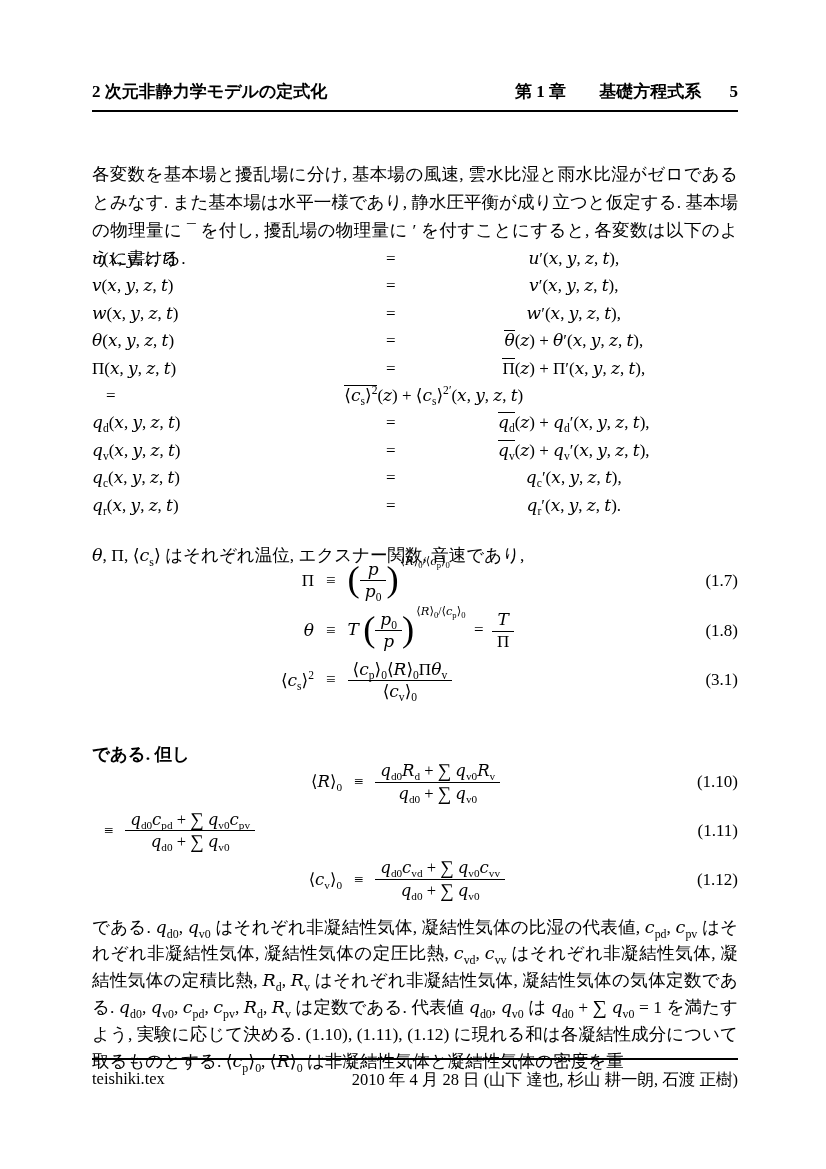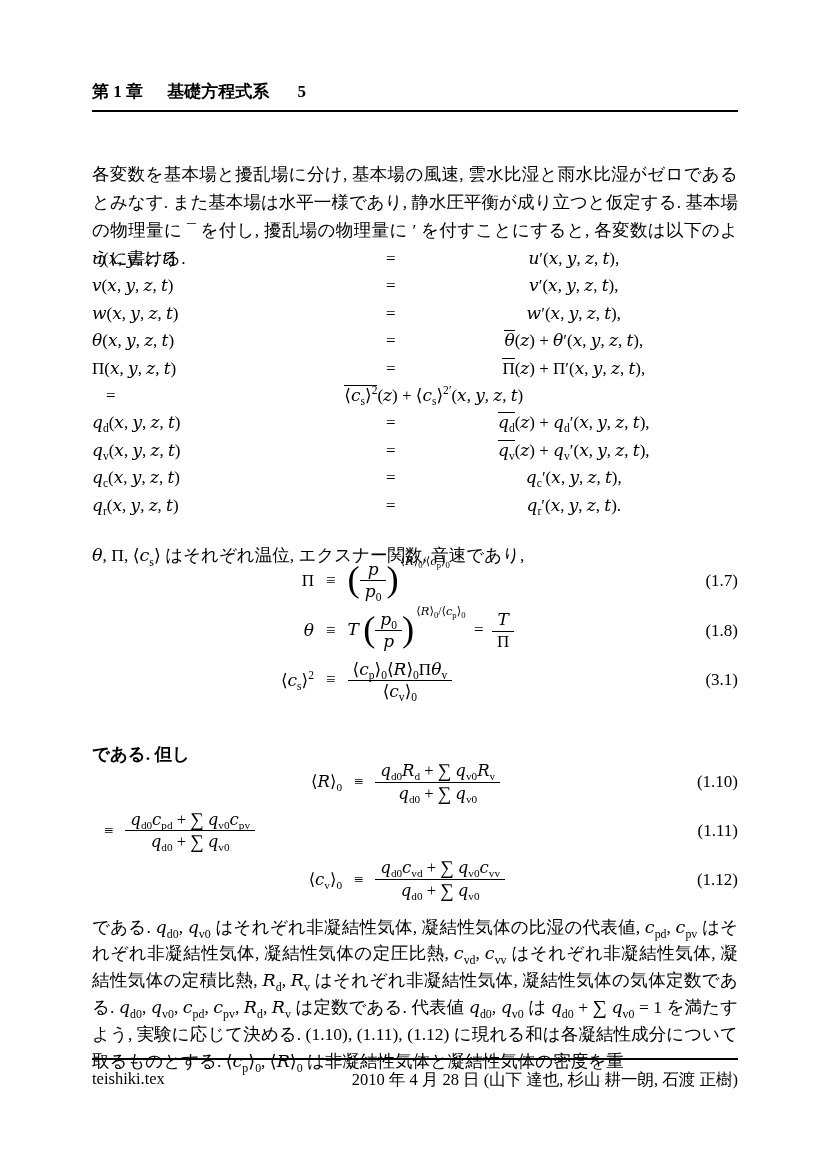--- a/index.html
+++ b/index.html
@@ -9,21 +9,21 @@
     overflow:hidden;
   }
   .abs { position:absolute; left:92px; width:646px; }
 
   
   .header {
     top:80px; display:flex; justify-content:space-between; align-items:baseline;
     font-size:17px; font-weight:bold; border-bottom:2px solid #000; padding-bottom:7px;
   }
   .header-right span { display:inline-block; }
-  .hr-title { margin-left:20px; }
+  .hr-title { margin-left:29px; }
   .hr-page  { margin-left:24px; }
 
   
   .para { font-size:17.5px; line-height:28px; text-align:justify; text-justify:inter-ideograph; }
   .p1 { top:142px; }
   .p2 { top:521px;margin-top:20px; }
   .p3 { top:722px;font-weight:bold; }
   .p4 { top:896px; line-height:26.8px; }
 
   i { font-style:italic; font-family:"DejaVu Serif","Liberation Serif",serif; }
@@ -65,20 +65,21 @@
     top:1058px; border-top:2px solid #000; padding-top:9px;
     display:flex; justify-content:space-between; font-size:16.5px;
   }
 </style>
 </head>
 <body>
 
 <div class="page">
 
   <div class="abs header">
+    <span class="header-left">2 次元非静力学モデルの定式化</span>
     <span class="header-right">
       <span>第 1 章</span>
       <span class="hr-title">基礎方程式系</span>
       <span class="hr-page">5</span>
     </span>
   </div>
 
   <p class="abs para p1">各変数を基本場と擾乱場に分け, 基本場の風速, 雲水比湿と雨水比湿がゼロであるとみなす. また基本場は水平一様であり, 静水圧平衡が成り立つと仮定する. 基本場の物理量に ¯ を付し, 擾乱場の物理量に ′ を付すことにすると, 各変数は以下のように書ける.</p>
 
   <div class="abs eqb1">

